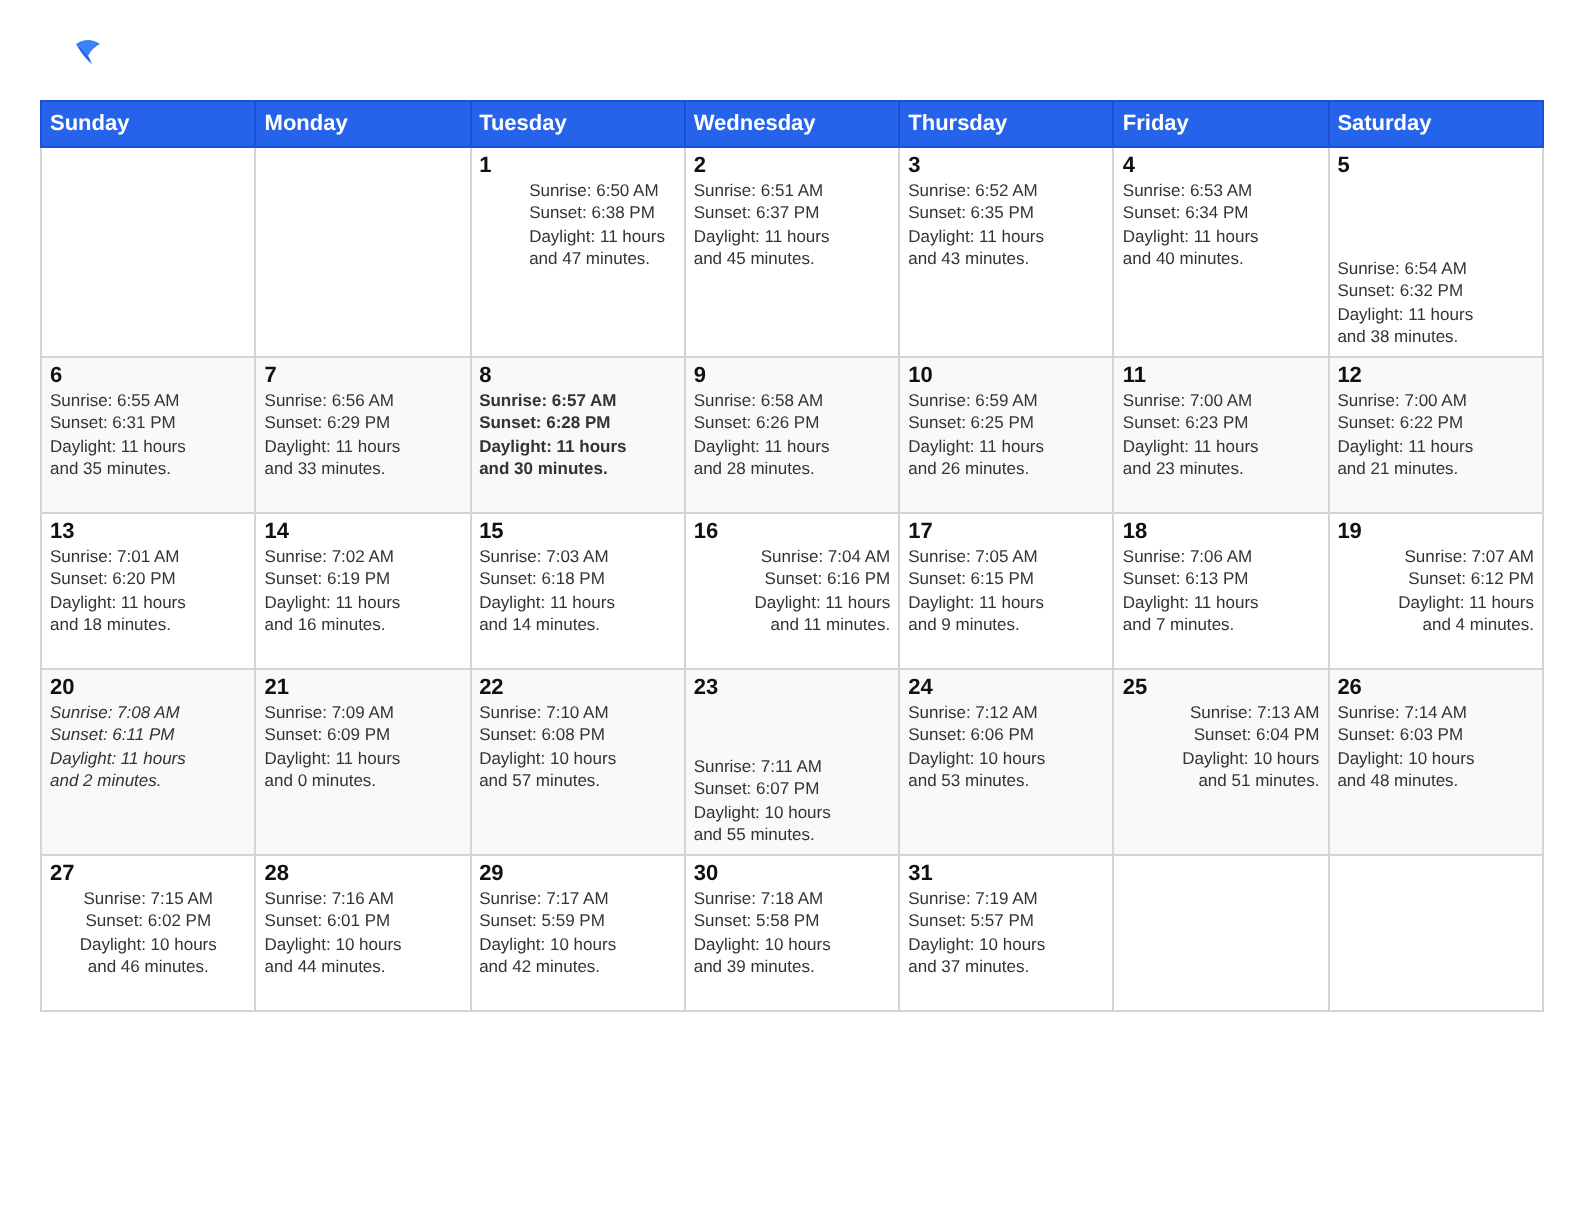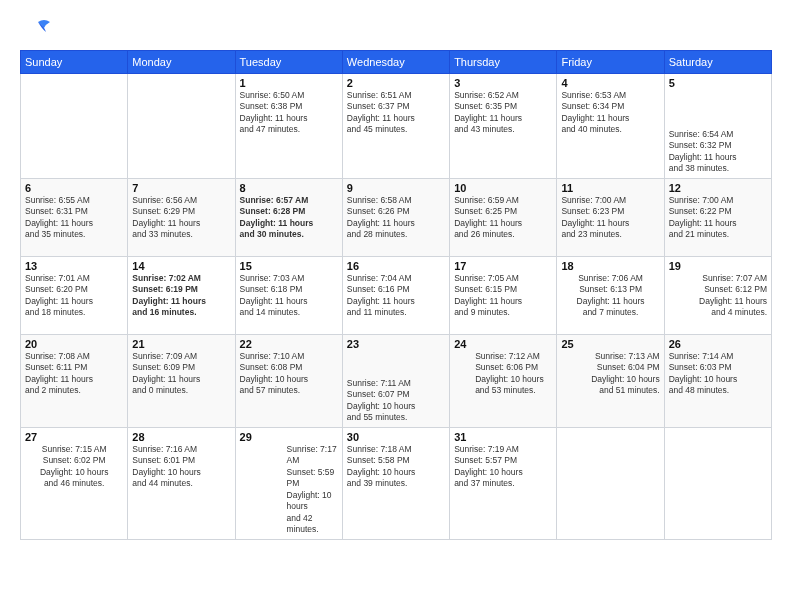--- a/index.html
+++ b/index.html
@@ -48,21 +48,21 @@
       width: 100%;
       border-collapse: collapse;
       font-size: 9.5px;
     }
     .calendar-table th {
       background-color: #2563eb;
       color: white;
       padding: 5px 4px;
       text-align: left;
       font-size: 11px;
-      font-weight: normal;
+      font-weight: bold;
       border: 1px solid #1d4ed8;
     }
     .calendar-table td {
       border: 1px solid #d1d5db;
       vertical-align: top;
       padding: 3px 4px;
       width: 106px;
       height: 78px;
       background: #fff;
     }
@@ -121,21 +121,21 @@
         <th>Friday</th>
         <th>Saturday</th>
       </tr>
     </thead>
     <tbody id="calendar-body">
     <tr>
           <td class="empty-cell"></td>
           <td class="empty-cell"></td>
           <td>
             <span class="day-number">1</span>
-            <div class="day-info" style="white-space: pre-line;">Sunrise: 6:50 AM
+            <div class="day-info" style="white-space: pre-line; margin-left: 25px;">Sunrise: 6:50 AM
 Sunset: 6:38 PM
 Daylight: 11 hours
 and 47 minutes.</div>
           </td>
           <td>
             <span class="day-number">2</span>
             <div class="day-info" style="white-space: pre-line;">Sunrise: 6:51 AM
 Sunset: 6:37 PM
 Daylight: 11 hours
 and 45 minutes.</div>
@@ -216,65 +216,65 @@
         <tr>
           <td>
             <span class="day-number">13</span>
             <div class="day-info" style="white-space: pre-line;">Sunrise: 7:01 AM
 Sunset: 6:20 PM
 Daylight: 11 hours
 and 18 minutes.</div>
           </td>
           <td>
             <span class="day-number">14</span>
-            <div class="day-info" style="white-space: pre-line; font-weight: bold;">Sunrise: 7:02 AM
+            <div class="day-info" style="white-space: pre-line;">Sunrise: 7:02 AM
 Sunset: 6:19 PM
 Daylight: 11 hours
 and 16 minutes.</div>
           </td>
           <td>
             <span class="day-number">15</span>
             <div class="day-info" style="white-space: pre-line;">Sunrise: 7:03 AM
 Sunset: 6:18 PM
 Daylight: 11 hours
 and 14 minutes.</div>
           </td>
           <td>
             <span class="day-number">16</span>
-            <div class="day-info" style="white-space: pre-line;">Sunrise: 7:04 AM
+            <div class="day-info" style="white-space: pre-line; text-align: right;">Sunrise: 7:04 AM
 Sunset: 6:16 PM
 Daylight: 11 hours
 and 11 minutes.</div>
           </td>
           <td>
             <span class="day-number">17</span>
             <div class="day-info" style="white-space: pre-line;">Sunrise: 7:05 AM
 Sunset: 6:15 PM
 Daylight: 11 hours
 and 9 minutes.</div>
           </td>
           <td>
             <span class="day-number">18</span>
-            <div class="day-info" style="white-space: pre-line; text-align: center;">Sunrise: 7:06 AM
+            <div class="day-info" style="white-space: pre-line;">Sunrise: 7:06 AM
 Sunset: 6:13 PM
 Daylight: 11 hours
 and 7 minutes.</div>
           </td>
           <td>
             <span class="day-number">19</span>
             <div class="day-info" style="white-space: pre-line; text-align: right;">Sunrise: 7:07 AM
 Sunset: 6:12 PM
 Daylight: 11 hours
 and 4 minutes.</div>
           </td>
         </tr>
         <tr>
           <td>
             <span class="day-number">20</span>
-            <div class="day-info" style="white-space: pre-line;">Sunrise: 7:08 AM
+            <div class="day-info" style="white-space: pre-line; font-style: italic;">Sunrise: 7:08 AM
 Sunset: 6:11 PM
 Daylight: 11 hours
 and 2 minutes.</div>
           </td>
           <td>
             <span class="day-number">21</span>
             <div class="day-info" style="white-space: pre-line;">Sunrise: 7:09 AM
 Sunset: 6:09 PM
 Daylight: 11 hours
 and 0 minutes.</div>
@@ -288,21 +288,21 @@
           </td>
           <td>
             <span class="day-number">23</span>
             <div class="day-info" style="white-space: pre-line; margin-top: 28px;">Sunrise: 7:11 AM
 Sunset: 6:07 PM
 Daylight: 10 hours
 and 55 minutes.</div>
           </td>
           <td>
             <span class="day-number">24</span>
-            <div class="day-info" style="white-space: pre-line; margin-left: 21px;">Sunrise: 7:12 AM
+            <div class="day-info" style="white-space: pre-line;">Sunrise: 7:12 AM
 Sunset: 6:06 PM
 Daylight: 10 hours
 and 53 minutes.</div>
           </td>
           <td>
             <span class="day-number">25</span>
             <div class="day-info" style="white-space: pre-line; text-align: right;">Sunrise: 7:13 AM
 Sunset: 6:04 PM
 Daylight: 10 hours
 and 51 minutes.</div>
@@ -325,21 +325,21 @@
           </td>
           <td>
             <span class="day-number">28</span>
             <div class="day-info" style="white-space: pre-line;">Sunrise: 7:16 AM
 Sunset: 6:01 PM
 Daylight: 10 hours
 and 44 minutes.</div>
           </td>
           <td>
             <span class="day-number">29</span>
-            <div class="day-info" style="white-space: pre-line; margin-left: 47px;">Sunrise: 7:17 AM
+            <div class="day-info" style="white-space: pre-line;">Sunrise: 7:17 AM
 Sunset: 5:59 PM
 Daylight: 10 hours
 and 42 minutes.</div>
           </td>
           <td>
             <span class="day-number">30</span>
             <div class="day-info" style="white-space: pre-line;">Sunrise: 7:18 AM
 Sunset: 5:58 PM
 Daylight: 10 hours
 and 39 minutes.</div>

